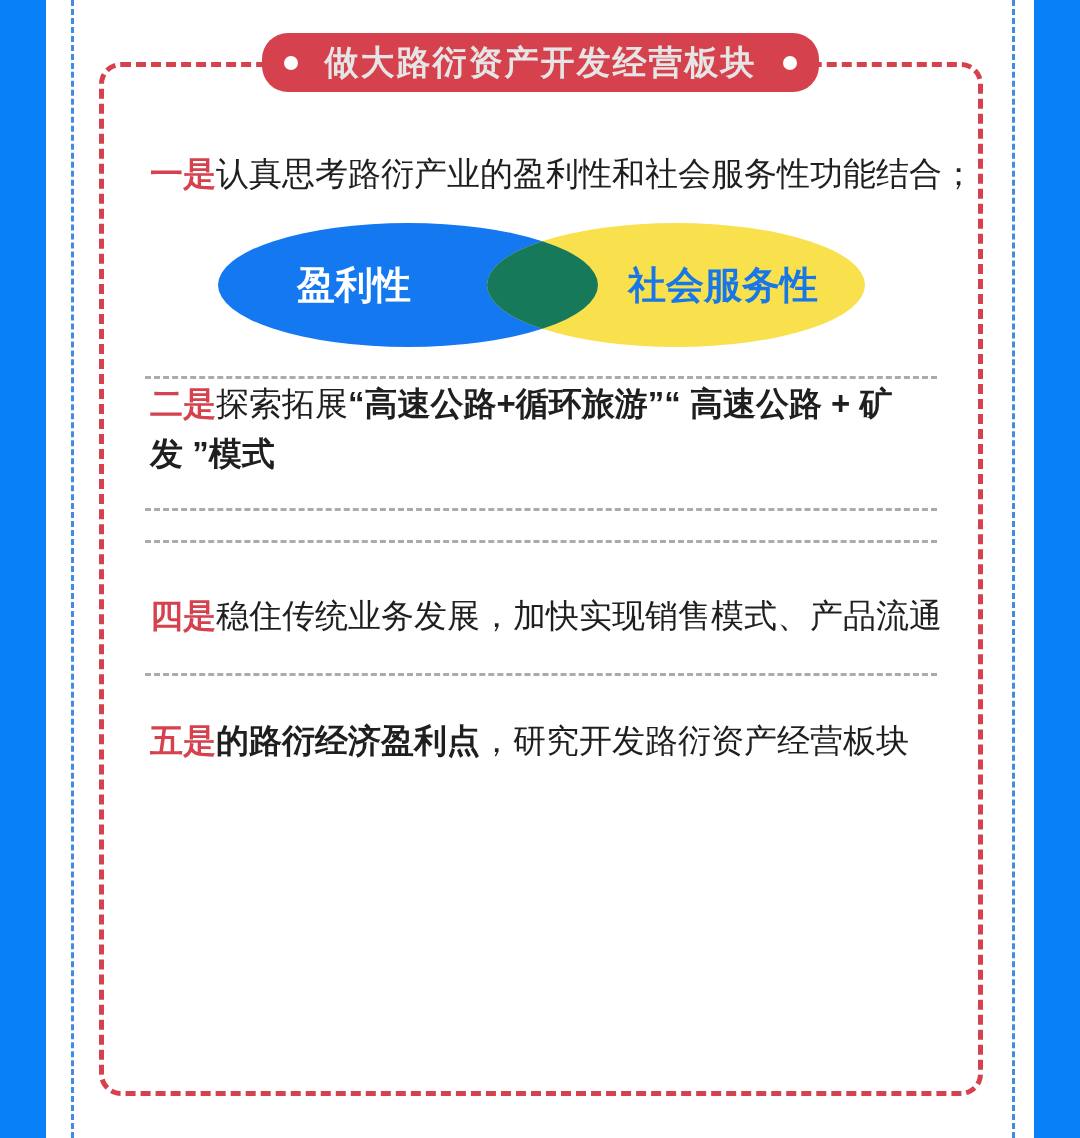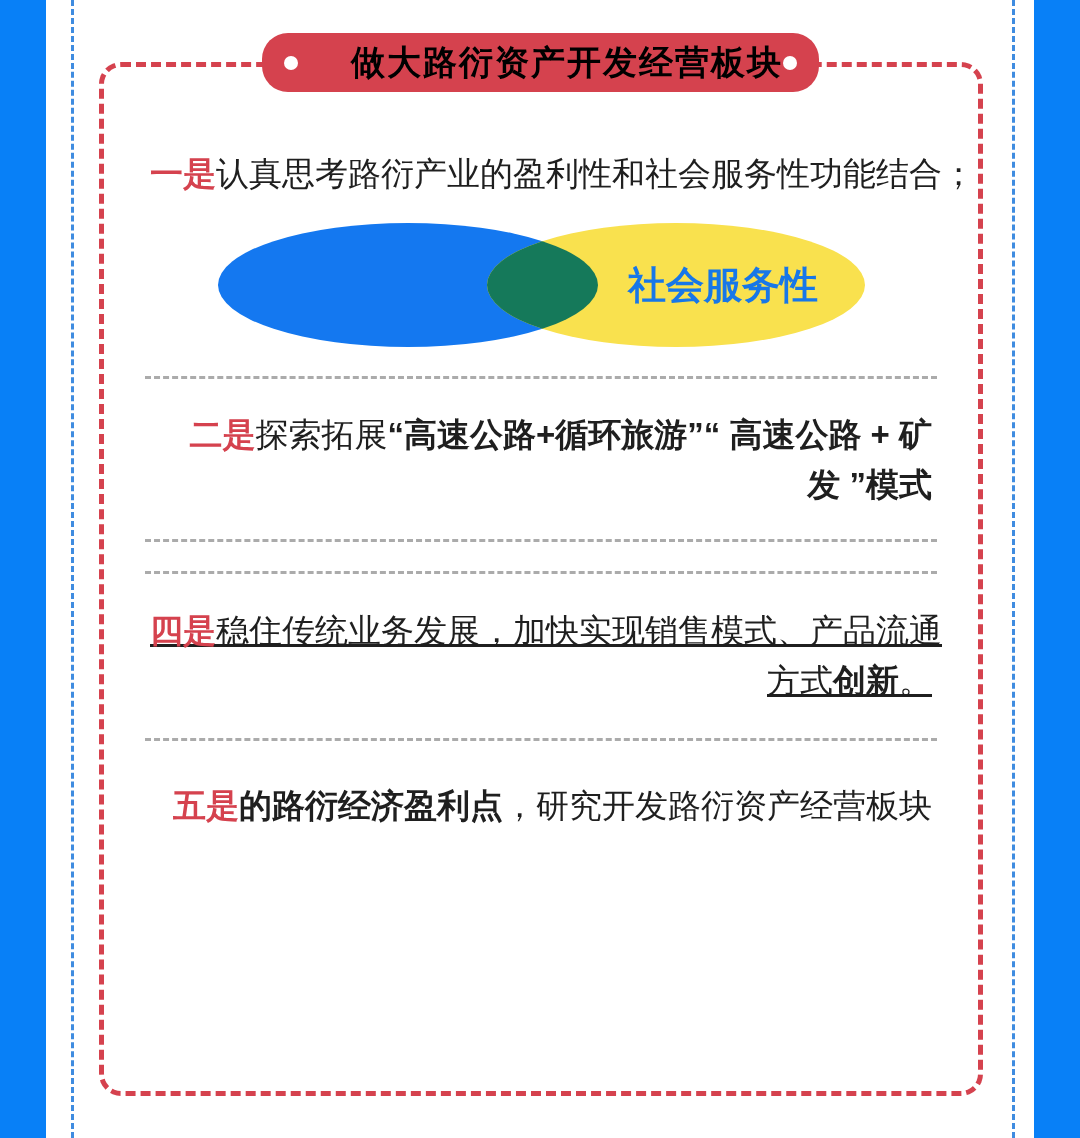--- a/index.html
+++ b/index.html
@@ -38,51 +38,51 @@
 
   
   .banner{
     position:absolute;top:33px;left:50%;margin-left:-278px;width:557px;height:59px;
     background:var(--accent-red);border-radius:26px;z-index:3;
     display:flex;align-items:center;justify-content:space-between;
     padding:0 22px;
   }
   .banner-dot{width:14px;height:14px;border-radius:50%;background:#ffffff;flex:0 0 auto;}
   .banner-title{
-    color:#000000;font-size:34px;font-weight:700;letter-spacing:2px;
-    flex:1 1 auto;text-align:right;white-space:nowrap;
+    color:#e5e5e5;font-size:34px;font-weight:700;letter-spacing:2px;
+    flex:1 1 auto;text-align:center;white-space:nowrap;
   }
 
   
-  .section{color:var(--text-black);font-size:33px;line-height:50px;text-align:right;}
+  .section{color:var(--text-black);font-size:33px;line-height:50px;}
   .line{white-space:nowrap;}
   .run-red{color:var(--accent-red);font-weight:700;}
   .run-bold{font-weight:700;}
   .run-reg{font-weight:400;}
 
   .sec-1{margin-top:82px;}
   .venn-wrap{margin-top:24px;margin-left:68px;width:647px;height:124px;position:relative;}
   .venn-wrap svg{display:block;}
   .v-blue{fill:var(--venn-blue);}
   .v-yellow{fill:var(--venn-yellow);}
   .v-green{fill:var(--venn-green);}
   .venn-label{
     position:absolute;top:62px;transform:translate(-50%,-50%);
     font-size:38px;font-weight:700;white-space:nowrap;
   }
   .venn-label-left{left:136px;color:#ffffff;}
   .venn-label-right{left:505px;color:var(--venn-label-blue);}
 
   .separator{border-top:3px dashed var(--separator-gray);margin-left:-5px;margin-right:-5px;height:0;}
   .sep-1{margin-top:29px;}
-  .sec-2{margin-top:31px;}
+  .sec-2{}
   .sep-2{margin-top:29px;}
   .sec-3{margin-top:20px;}
   .sep-3{margin-top:29px;}
-  .sec-4{margin-top:32px;text-decoration:underline;}
+  .sec-4{margin-top:48px;}
   .sep-4{margin-top:32px;}
   .sec-5{margin-top:40px;}
 </style>
 </head>
 <body>
 
 <div class="page">
 
   <div class="band band-left"></div>
   <div class="band band-right"></div>
@@ -107,20 +107,21 @@
       <svg width="647" height="124" viewBox="0 0 647 124">
         <defs>
           <clipPath id="clipBlue">
               <ellipse cx="190" cy="62" rx="190" ry="62"></ellipse>
             </clipPath>
         </defs>
         <ellipse class="v-blue" cx="190" cy="62" rx="190" ry="62"></ellipse>
         <ellipse class="v-yellow" cx="458" cy="62" rx="189" ry="62"></ellipse>
         <ellipse class="v-green" cx="458" cy="62" rx="189" ry="62" clip-path="url(#clipBlue)"></ellipse>
       </svg>
+      <div class="venn-label venn-label-left">盈利性</div>
       <div class="venn-label venn-label-right">社会服务性</div>
     </div>
 
     <div class="separator sep-1"></div>
 
     <div class="section sec-2">
       <div class="line">
         <span class="run-red">二是</span><span class="run-reg">探索拓展</span><span class="run-bold">“高速公路+循环旅游”“ 高速公路 + 矿</span>
       </div>
       <div class="line">
@@ -132,23 +133,20 @@
 
     <div class="section sec-3">
     </div>
 
     <div class="separator sep-3"></div>
 
     <div class="section sec-4">
       <div class="line">
         <span class="run-red">四是</span><span class="run-reg">稳住传统业务发展，加快实现销售模式、产品流通</span>
       </div>
-      <div class="line">
-        <span class="run-reg">方式</span><span class="run-bold">创新</span><span class="run-reg">。</span>
-      </div>
     </div>
 
     <div class="separator sep-4"></div>
 
     <div class="section sec-5">
       <div class="line">
         <span class="run-red">五是</span><span class="run-bold">的路衍经济盈利点</span><span class="run-reg">，研究开发路衍资产经营板块</span>
       </div>
     </div>
 

